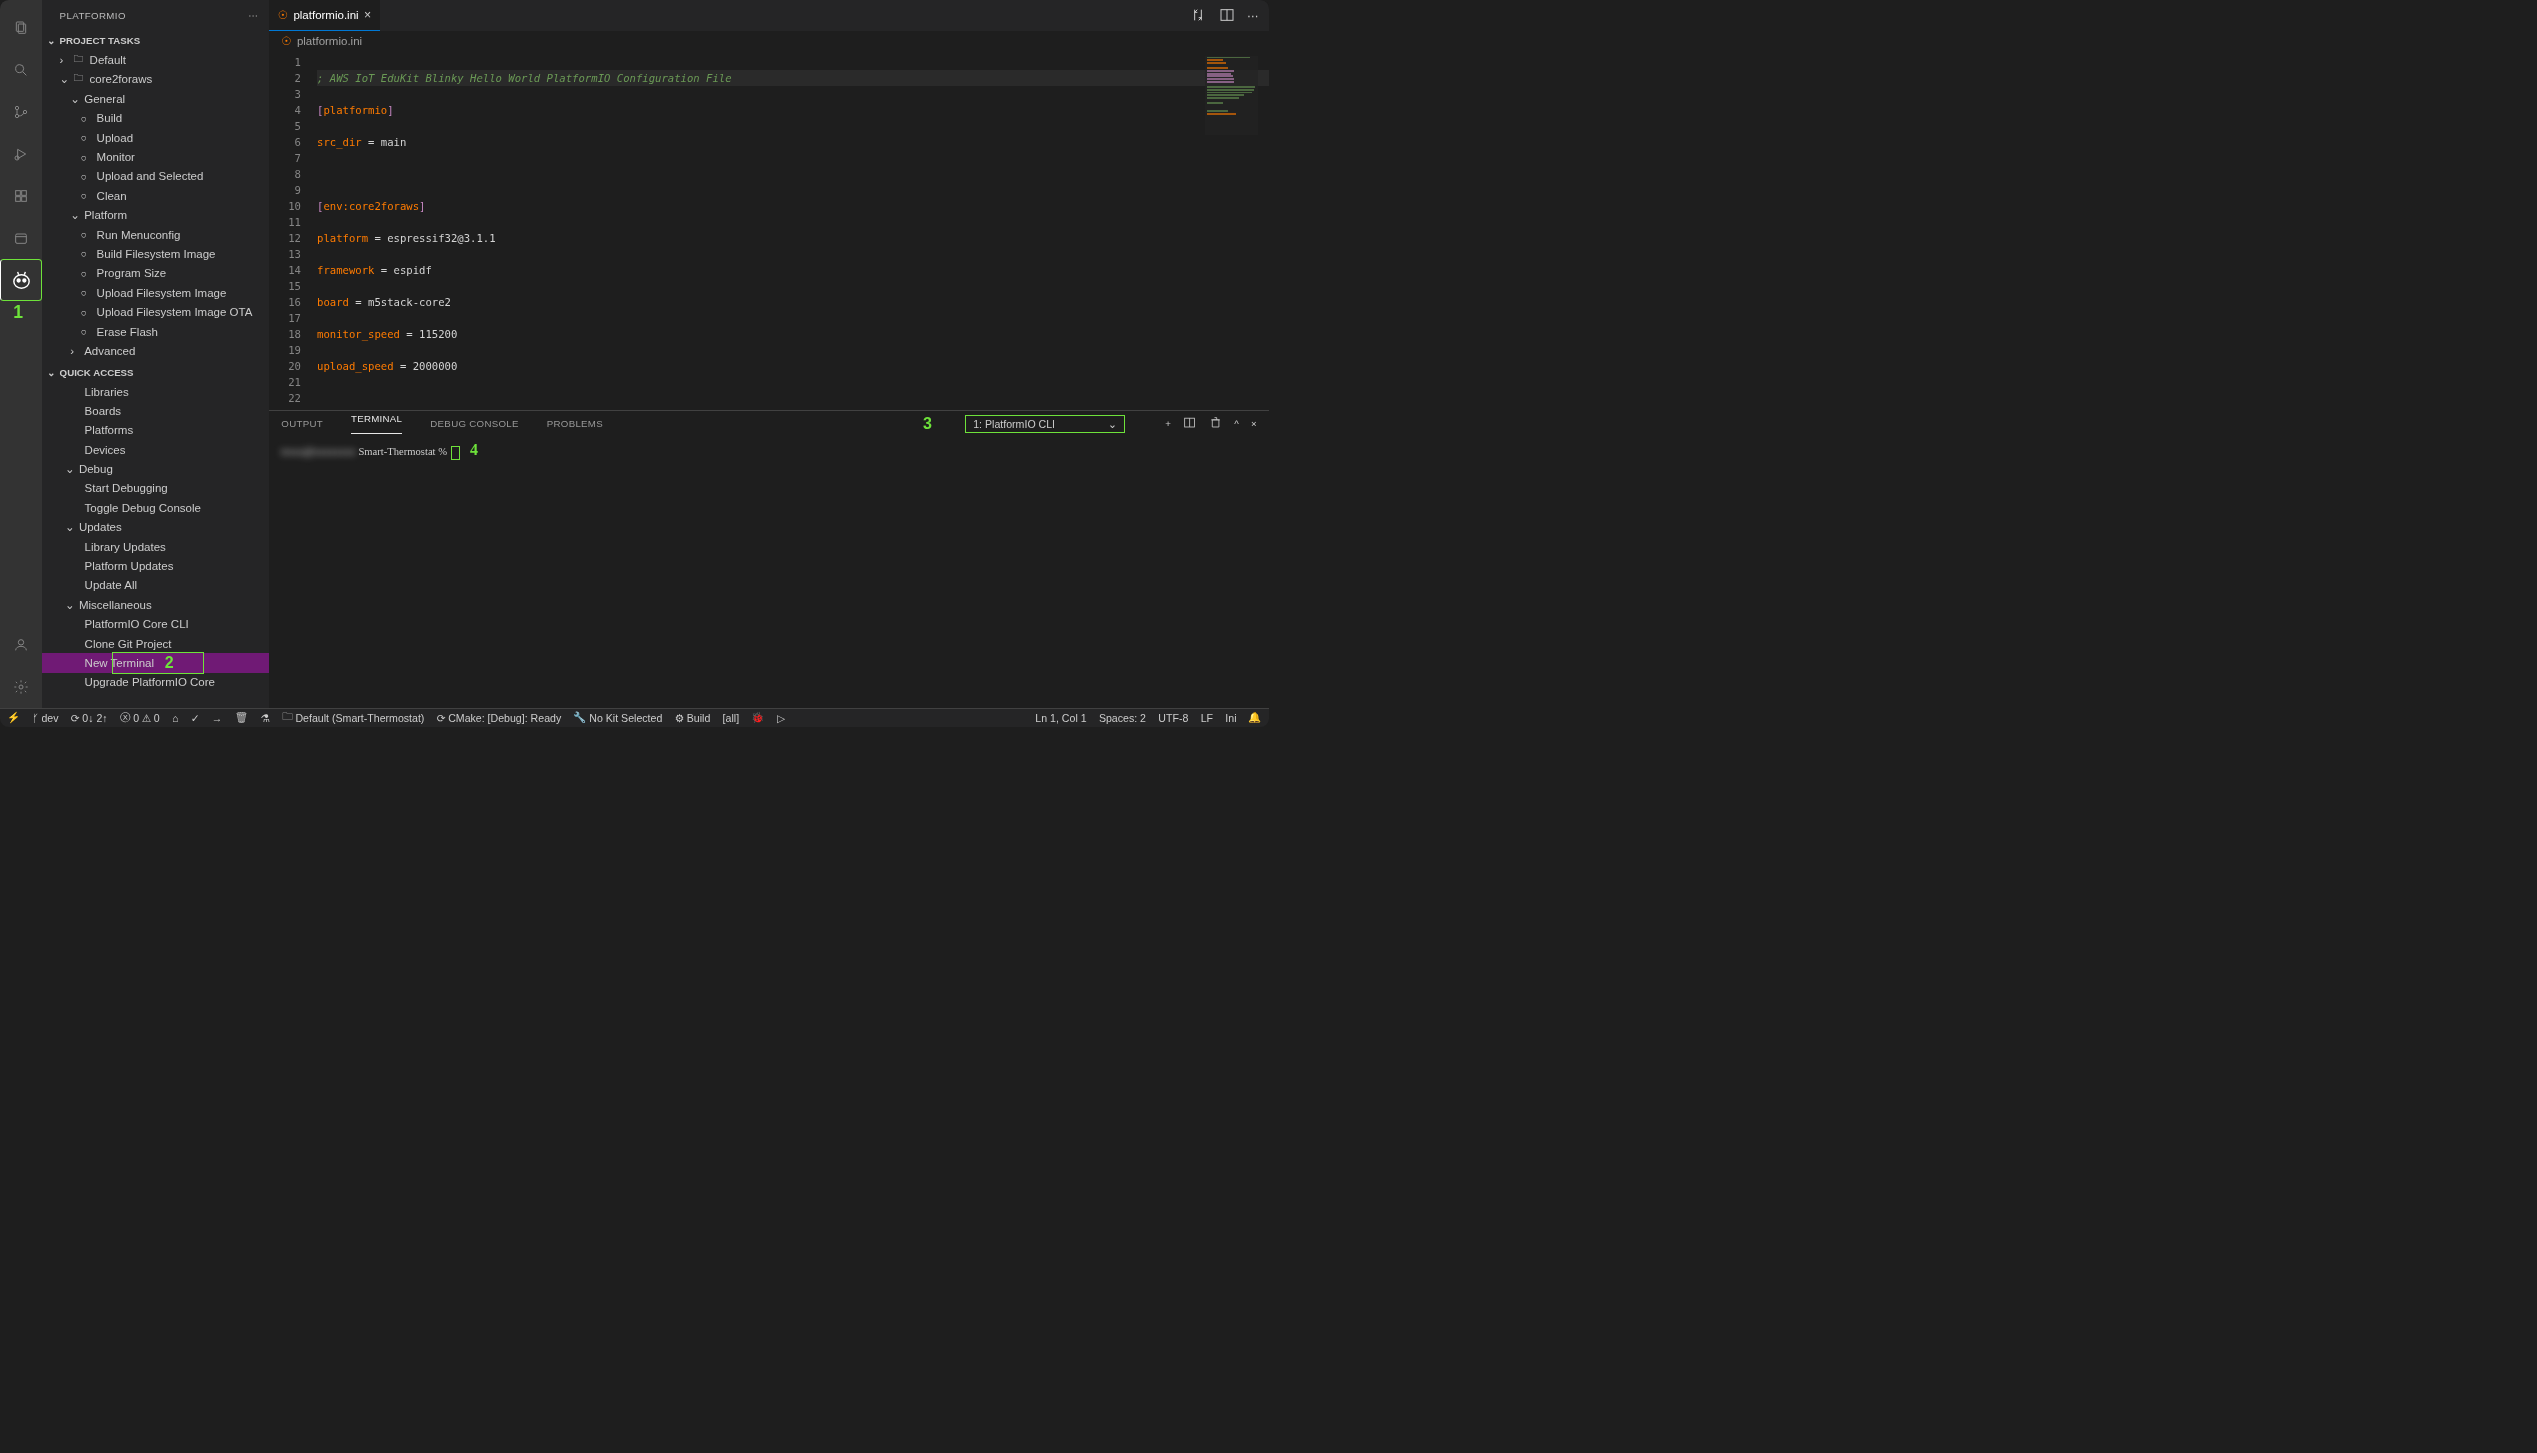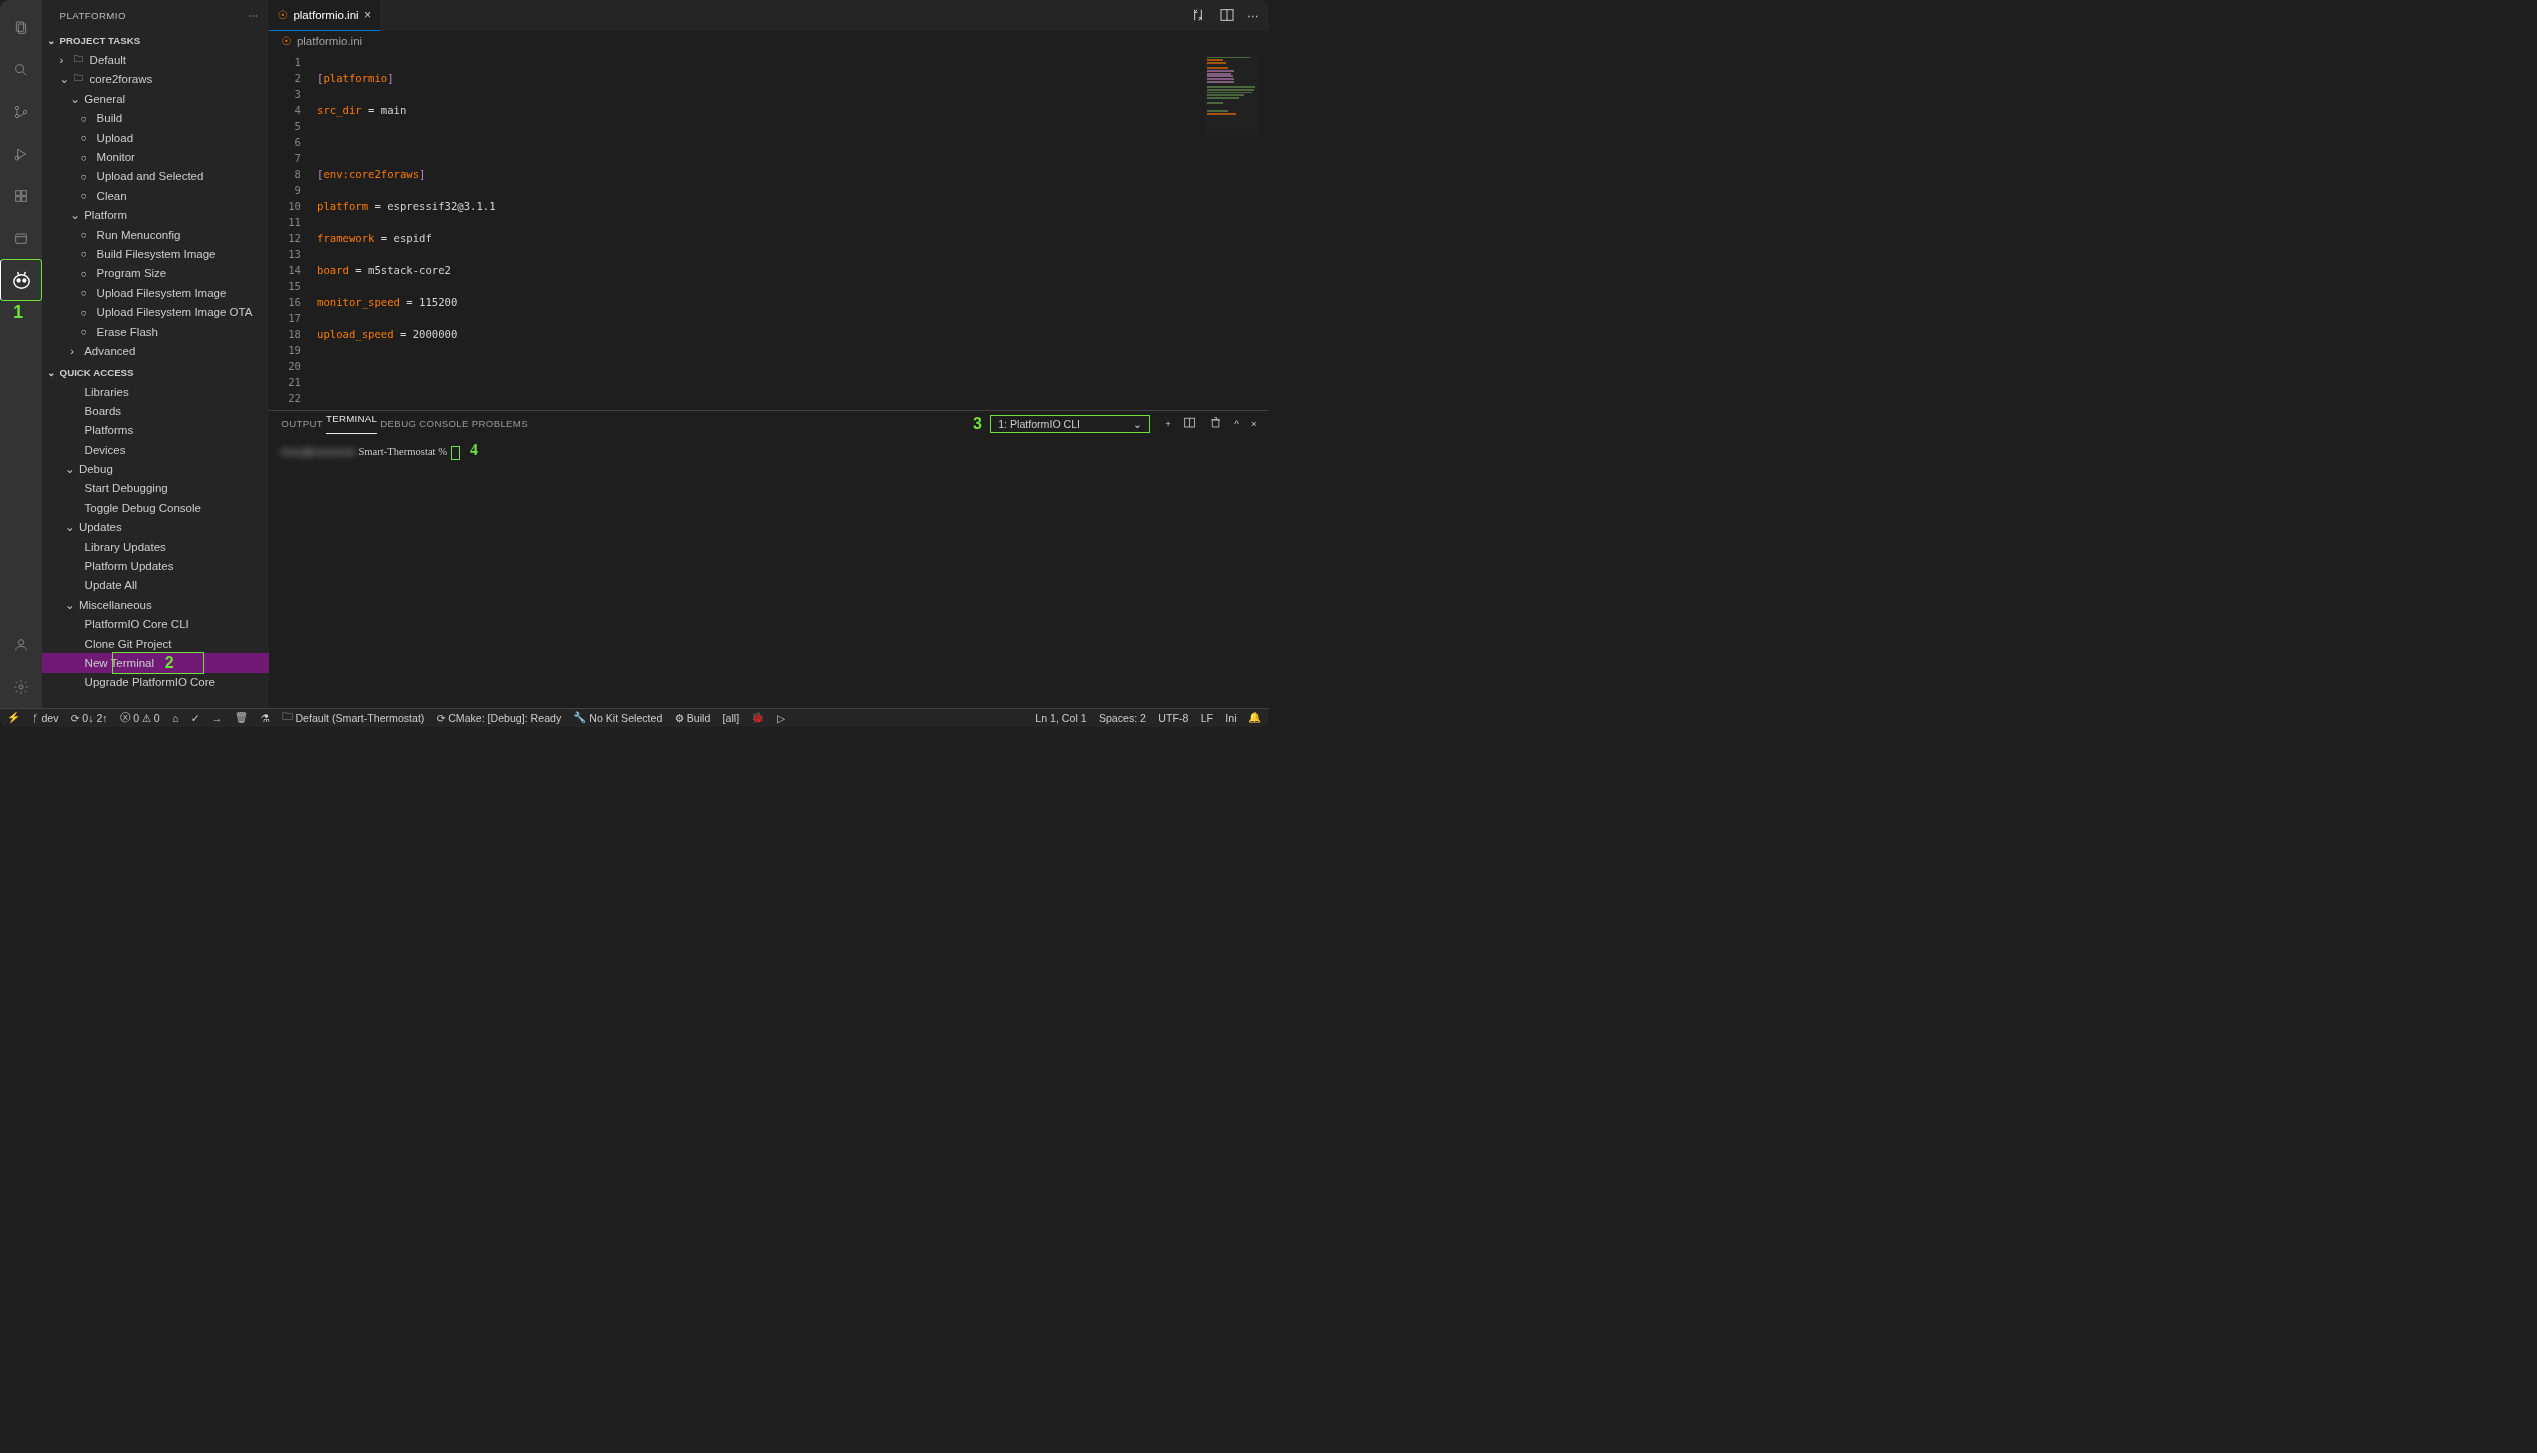--- a/index.html
+++ b/index.html
@@ -42,21 +42,21 @@
 .code .line { height: 16px; position: relative; }
 .cm { color: #6a9955; font-style: italic; }
 .kw { color: #ff7b00; }
 .sec { color: #c586c0; }
 .val { color: #d4d4d4; }
 .eq { color: #d4d4d4; }
 .line.cur { background: #2a2a2a; }
 .minimap { position: absolute; right: 10.6px; top: 5.3px; width: 53px; height: 79px; background: #232323; opacity: 0.6; }
 .minimap .mline { height: 1.8px; margin: 0.9px 1.8px; }
 .panel { height: 298px; background: #1e1e1e; border-top: 0.9px solid #414141; display: flex; flex-direction: column; }
-.panel-tabs { height: 26.4px; display: flex; align-items: center; padding: 0 12.3px; gap: 3px; font-size: 9.7px; color: #999; }
+.panel-tabs { height: 26.4px; display: flex; align-items: center; padding: 0 12.3px; gap: 28px; font-size: 9.7px; color: #999; }
 .ptab { cursor: pointer; letter-spacing: 0.3px; }
 .ptab.active { color: #e7e7e7; border-bottom: 0.9px solid #e7e7e7; padding-bottom: 9px; }
 .panel-tabs .sp { flex: 1; }
 .panel-tabs .num3 { color: #6ee23a; font-weight: bold; font-size: 16px; margin-right: 5.3px; }
 .term-select { border: 1.8px solid #6ee23a; padding: 1.8px 7px; display: flex; align-items: center; gap: 53px; color: #ccc; background: transparent; font-size: 10.6px; cursor: pointer; }
 .panel-actions { display: flex; align-items: center; gap: 12.3px; color: #ccc; margin-left: 12.3px; }
 .terminal-body { flex: 1; padding: 4.4px 12.3px; font-family: Liberation Serif, serif; font-size: 10.6px; color: #ccc; }
 .term-user { filter: blur(3.5px); color: #ddd; }
 .cursor-box { display: inline-block; border: 1.8px solid #6ee23a; width: 8.8px; height: 13.2px; vertical-align: middle; margin-left: 1.8px; }
 .num4 { color: #6ee23a; font-weight: bold; font-size: 16px; margin-left: 7px; }
@@ -325,20 +325,21 @@
       </div>
       <div class="breadcrumb">
         <span style="color:#ff7b00">☉</span>
         <span>platformio.ini</span>
       </div>
       <div class="editor">
         <div class="gutter">
 1<br>2<br>3<br>4<br>5<br>6<br>7<br>8<br>9<br>10<br>11<br>12<br>13<br>14<br>15<br>16<br>17<br>18<br>19<br>20<br>21<br>22
         </div>
         <div class="code">
+<div class="line cur"><span class="cm">; AWS IoT EduKit Blinky Hello World PlatformIO Configuration File</span></div>
 <div class="line"><span class="sec">[</span><span class="kw">platformio</span><span class="sec">]</span></div>
 <div class="line"><span class="kw">src_dir</span><span class="eq"> = </span><span class="val">main</span></div>
 <div class="line"> </div>
 <div class="line"><span class="sec">[</span><span class="kw">env:core2foraws</span><span class="sec">]</span></div>
 <div class="line"><span class="kw">platform</span><span class="eq"> = </span><span class="val">espressif32@3.1.1</span></div>
 <div class="line"><span class="kw">framework</span><span class="eq"> = </span><span class="val">espidf</span></div>
 <div class="line"><span class="kw">board</span><span class="eq"> = </span><span class="val">m5stack-core2</span></div>
 <div class="line"><span class="kw">monitor_speed</span><span class="eq"> = </span><span class="val">115200</span></div>
 <div class="line"><span class="kw">upload_speed</span><span class="eq"> = </span><span class="val">2000000</span></div>
 <div class="line"> </div>

